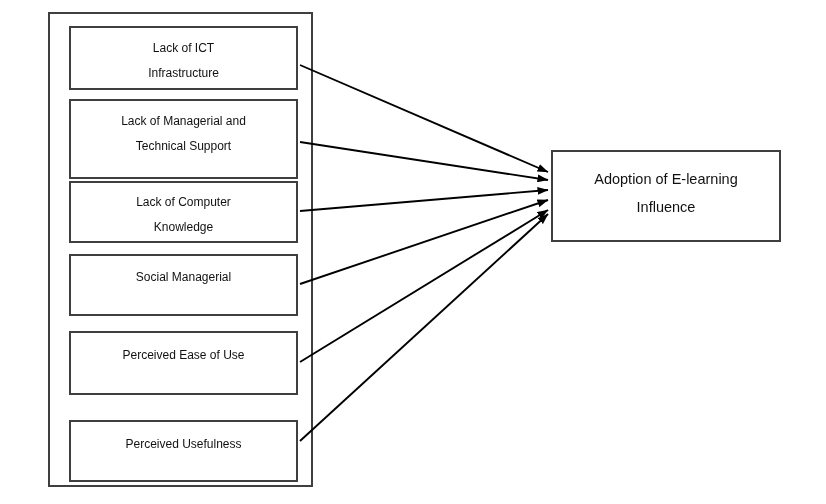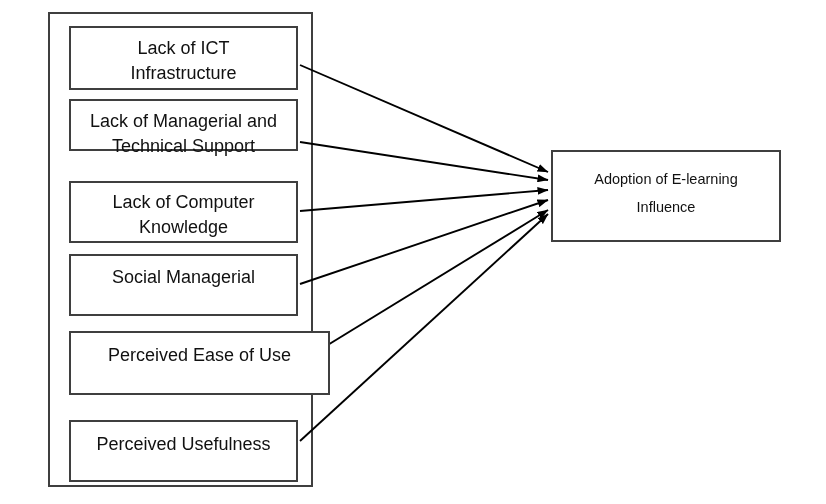--- a/index.html
+++ b/index.html
@@ -31,21 +31,21 @@
     position: absolute;
     left: 69px;
     width: 229px;
     border: 2px solid #3f3f3f;
     box-sizing: border-box;
     background: #ffffff;
     display: flex;
     flex-direction: column;
     align-items: center;
     color: #111111;
-    font-size: 18px;
+    font-size: 12px;
     line-height: 25px;
     text-align: center;
   }
   .factor-box .line {
     display: block;
     white-space: nowrap;
   }
   .target-box {
     position: absolute;
     left: 551px;
@@ -97,32 +97,32 @@
         <line x1="300" y1="284" x2="548" y2="200" marker-end="url(#ah)" stroke="#000000"></line>
         <line x1="300" y1="362" x2="548" y2="210" marker-end="url(#ah)" stroke="#000000"></line>
         <line x1="300" y1="441" x2="548" y2="214" marker-end="url(#ah)" stroke="#000000"></line>
       </g>
   </svg>
 
   <div class="factor-box" style="left: 69px; top: 26px; width: 229px; height: 64px; padding-top: 8px;">
     <span class="line">Lack of ICT</span>
     <span class="line">Infrastructure</span>
   </div>
-  <div class="factor-box" style="left: 69px; top: 99px; width: 229px; height: 52px; padding-top: 8px;">
+  <div class="factor-box" style="left: 69px; top: 99px; width: 229px; height: 80px; padding-top: 8px;">
     <span class="line">Lack of Managerial and</span>
     <span class="line">Technical Support</span>
   </div>
   <div class="factor-box" style="left: 69px; top: 181px; width: 229px; height: 62px; padding-top: 7px;">
     <span class="line">Lack of Computer</span>
     <span class="line">Knowledge</span>
   </div>
   <div class="factor-box" style="left: 69px; top: 254px; width: 229px; height: 62px; padding-top: 9px;">
     <span class="line">Social Managerial</span>
   </div>
-  <div class="factor-box" style="left: 69px; top: 331px; width: 261px; height: 64px; padding-top: 10px;">
+  <div class="factor-box" style="left: 69px; top: 331px; width: 229px; height: 64px; padding-top: 10px;">
     <span class="line">Perceived Ease of Use</span>
   </div>
   <div class="factor-box" style="left: 69px; top: 420px; width: 229px; height: 62px; padding-top: 10px;">
     <span class="line">Perceived Usefulness</span>
   </div>
 
   <div class="target-box">
     <span class="line">Adoption of E-learning</span>
     <span class="line">Influence</span>
   </div>

